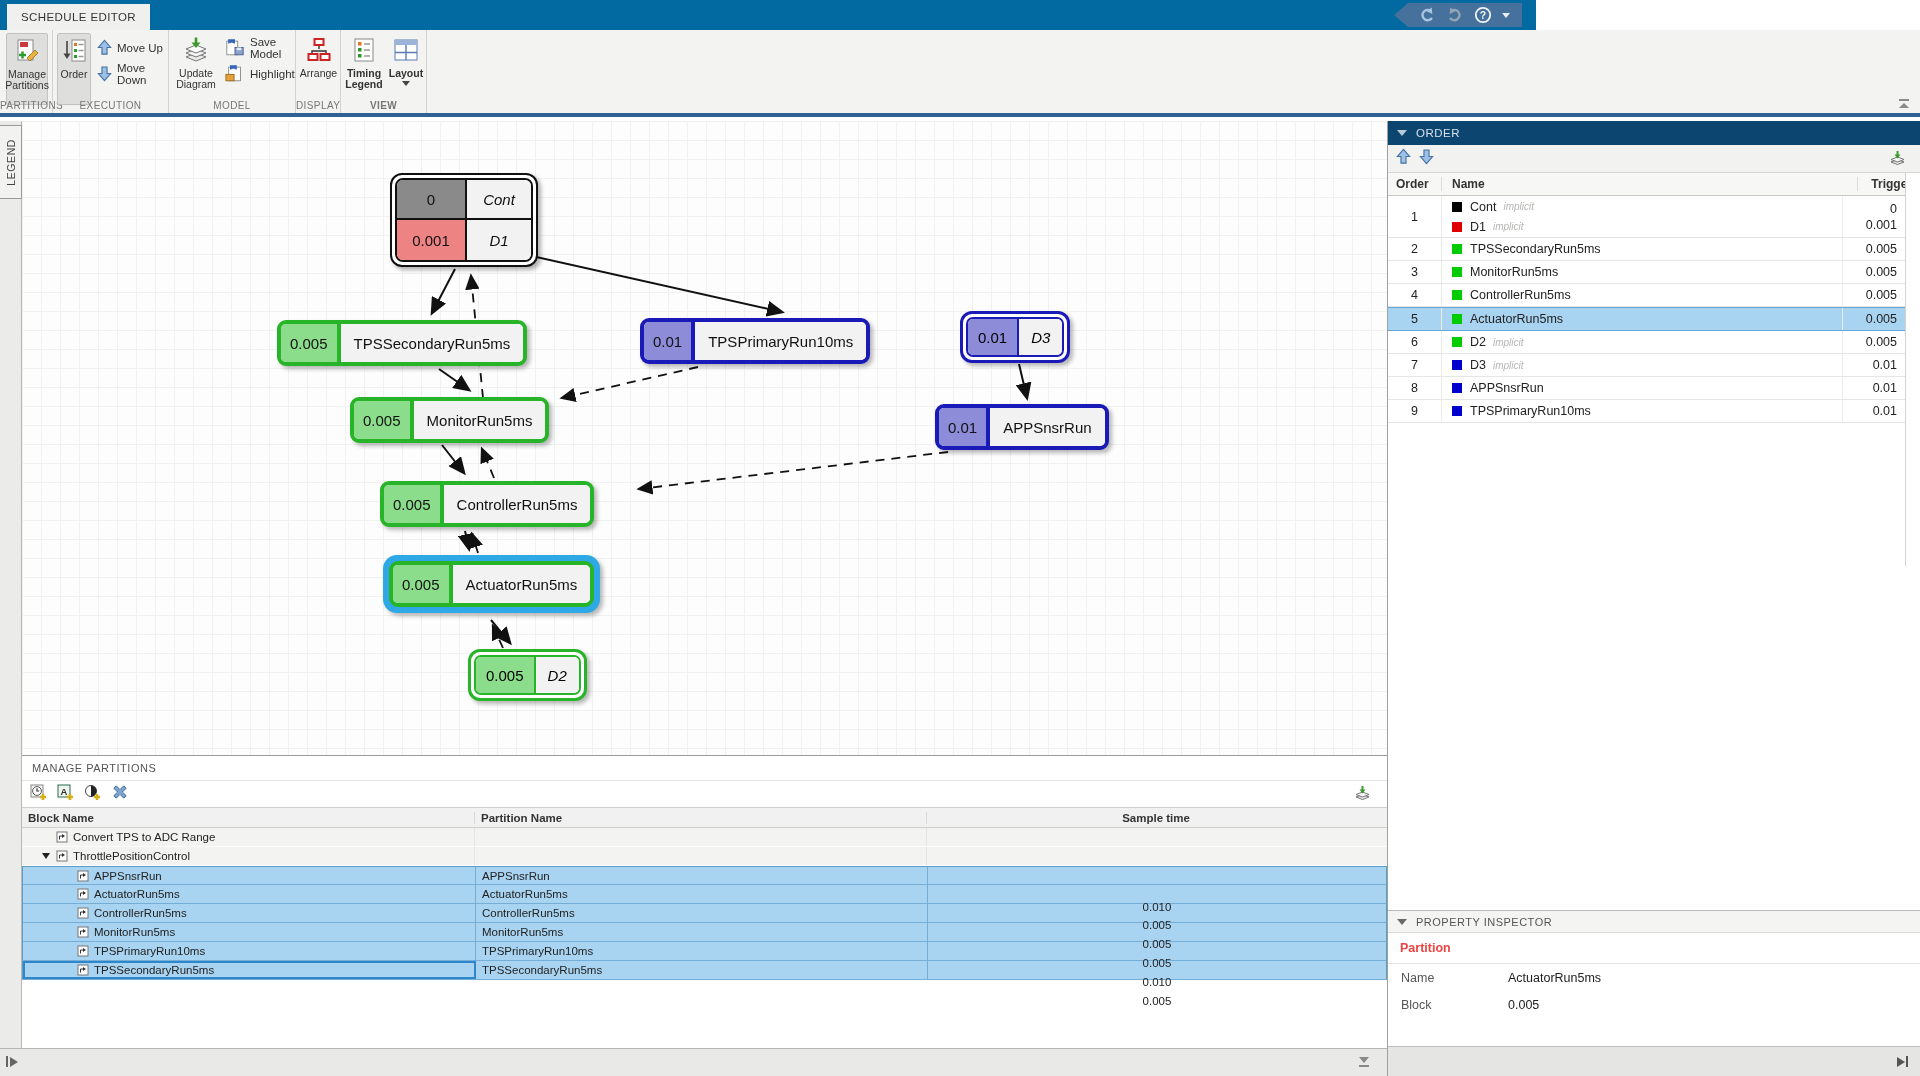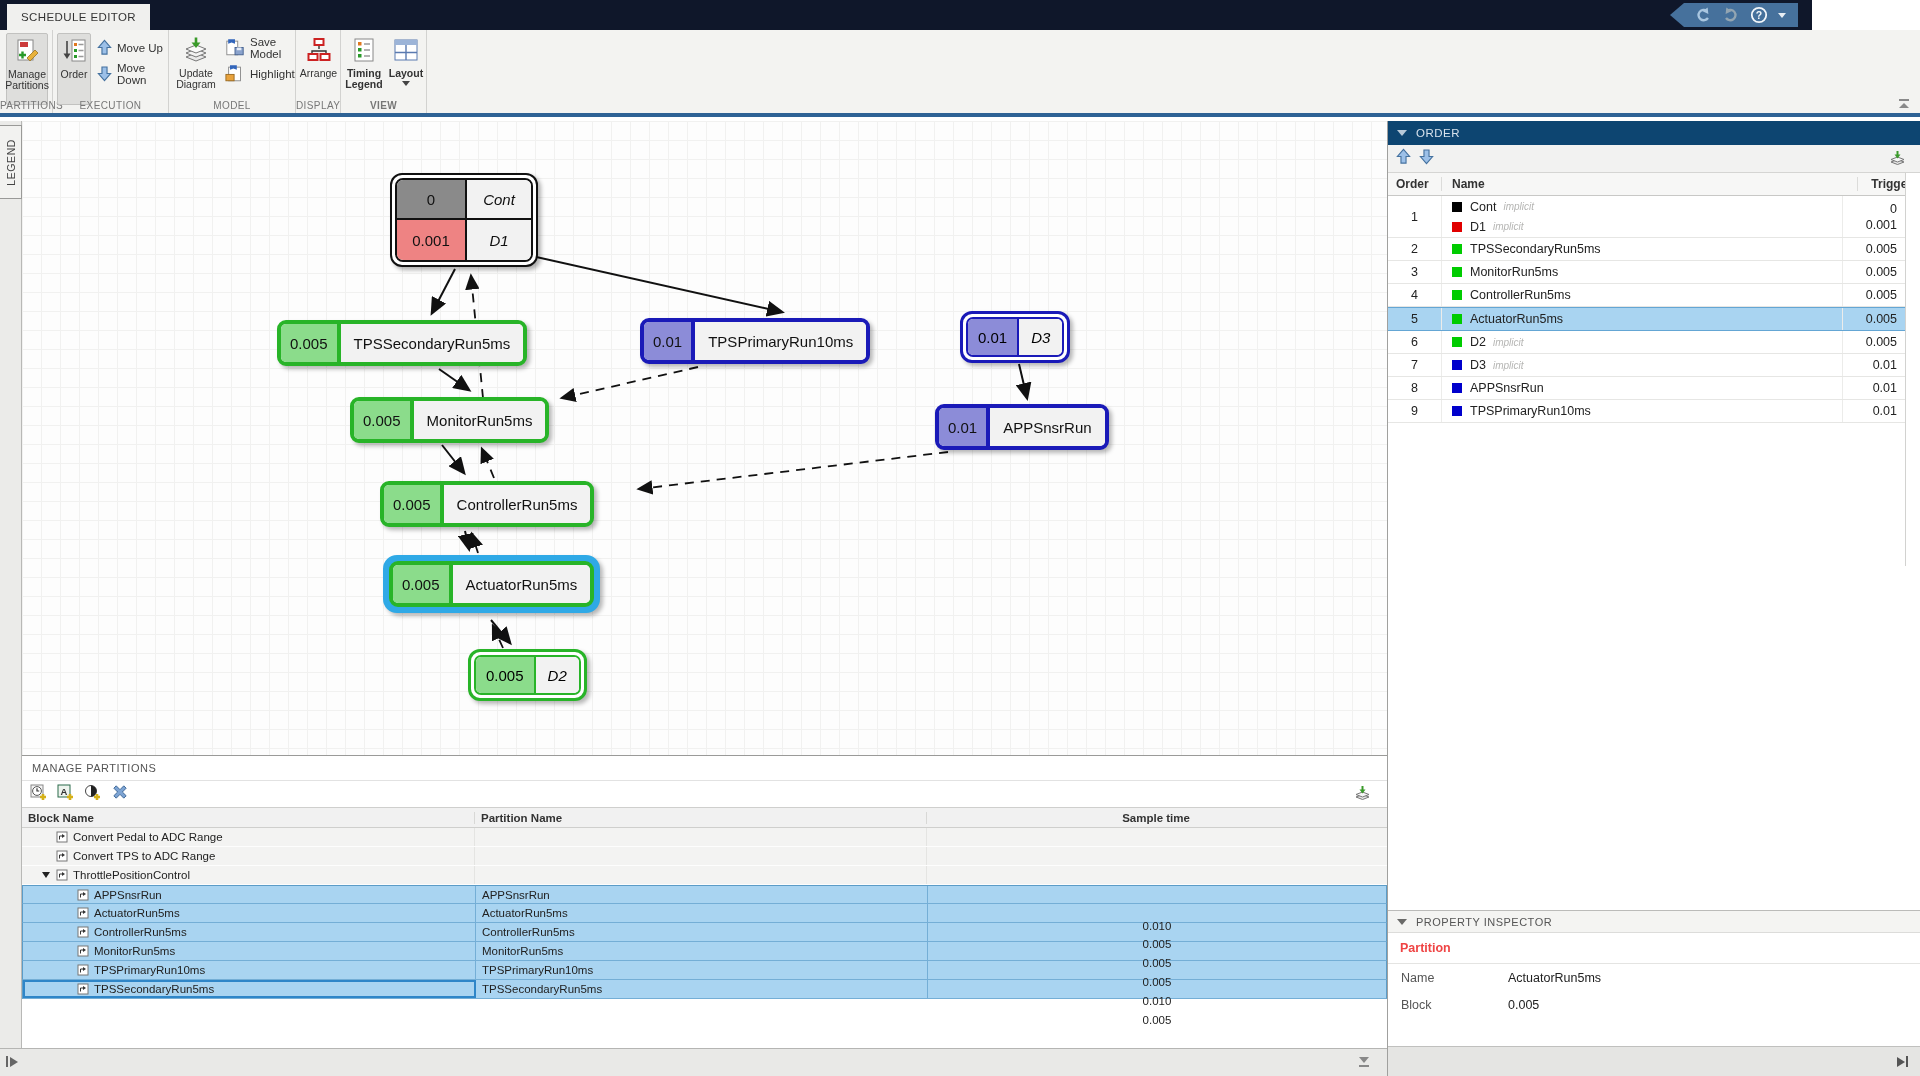--- a/index.html
+++ b/index.html
@@ -1,21 +1,21 @@
 <!DOCTYPE html>
 <html><head>
 <meta charset="utf-8">
 <style>
   * { margin:0; padding:0; box-sizing:border-box; }
   html,body { background:#d8d8d8; }
   body { font-family:"Liberation Sans","DejaVu Sans",sans-serif; }
   #app { position:relative; width:1920px; height:1076px; background:#fff; overflow:hidden; }
 
   
-  .tabbar { position:absolute; left:0; top:0; width:1812px; height:30px; background:#0f172a; }
+  .tabbar { position:absolute; left:0; top:0; width:1536px; height:30px; background:#0369a1; }
   .app-tab { position:absolute; left:7px; top:4px; height:26px; padding:0 14px; background:#f0f0ee;
              color:#333; font-size:11.5px; letter-spacing:.4px; display:flex; align-items:center; }
   .qab { position:absolute; right:14px; top:3px; height:24px; width:128px; background:#46719c;
          clip-path:polygon(14px 0, 100% 0, 100% 100%, 14px 100%, 0 50%);
          display:flex; align-items:center; justify-content:flex-end; gap:10px; padding-right:12px; }
   .qab svg { display:block; }
   .qab .dd { width:0; height:0; border-left:4px solid transparent; border-right:4px solid transparent; border-top:5px solid #e8eef4; }
 
   
   .ribbon { position:absolute; left:0; top:30px; width:1920px; height:87px; background:#f3f3f1; border-bottom:4px solid #2e6295; }
@@ -420,38 +420,20 @@
 
         <div class="mpr">
           <div class="c1 ind1">
               <span class="bicon">
                 <svg width="12" height="12" viewBox="0 0 12 12">
                   <rect x="1" y="1" width="10" height="10" fill="#fff" stroke="#777"></rect>
                   <path d="M3.5 8.5 V5 H7" stroke="#333" stroke-width="1" fill="none"></path>
                   <path d="M6 3 L9 5 L6 7 Z" fill="#333"></path>
                 </svg>
               </span>
-              <span>Convert Pedal to ADC Range</span>
-            </div>
-          <div class="c2">
-              <span></span>
-            </div>
-          <div class="c3">
-              <span></span>
-            </div>
-        </div>
-        <div class="mpr">
-          <div class="c1 ind1">
-              <span class="bicon">
-                <svg width="12" height="12" viewBox="0 0 12 12">
-                  <rect x="1" y="1" width="10" height="10" fill="#fff" stroke="#777"></rect>
-                  <path d="M3.5 8.5 V5 H7" stroke="#333" stroke-width="1" fill="none"></path>
-                  <path d="M6 3 L9 5 L6 7 Z" fill="#333"></path>
-                </svg>
-              </span>
               <span>Convert TPS to ADC Range</span>
             </div>
           <div class="c2">
               <span></span>
             </div>
           <div class="c3">
               <span></span>
             </div>
         </div>
         <div class="mpr">

